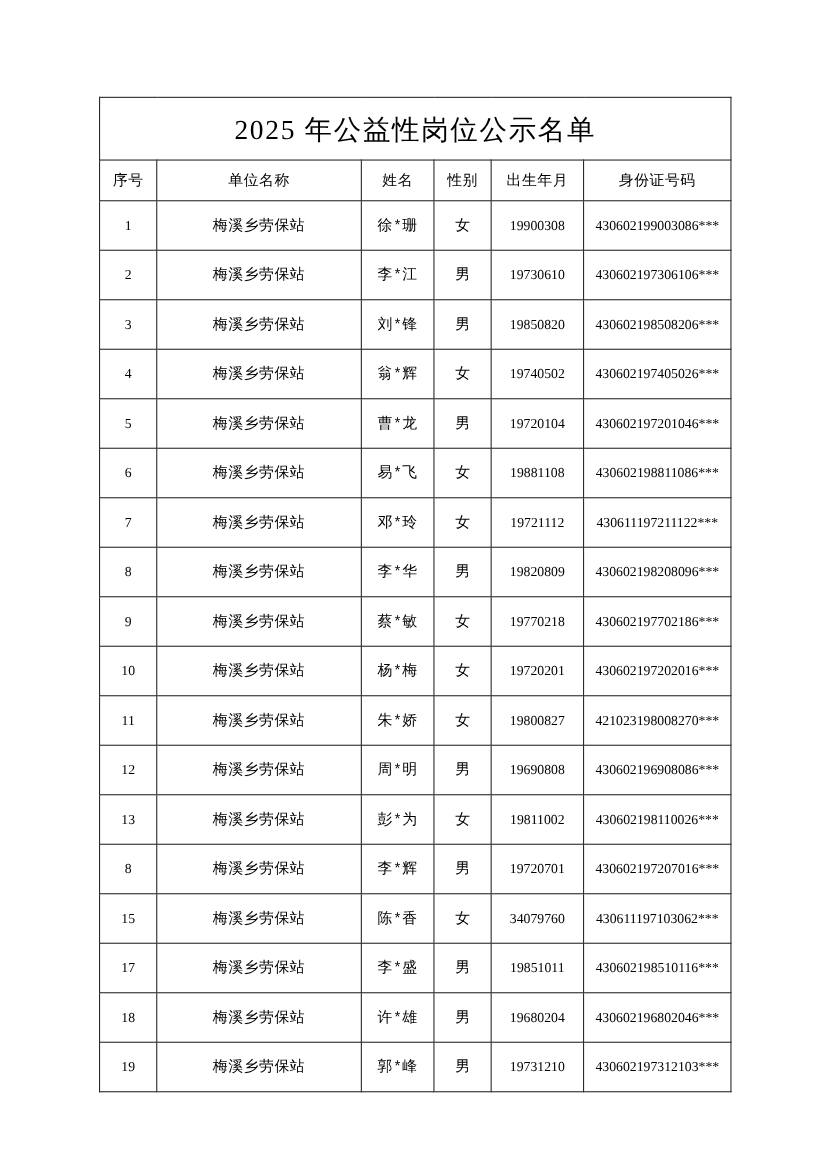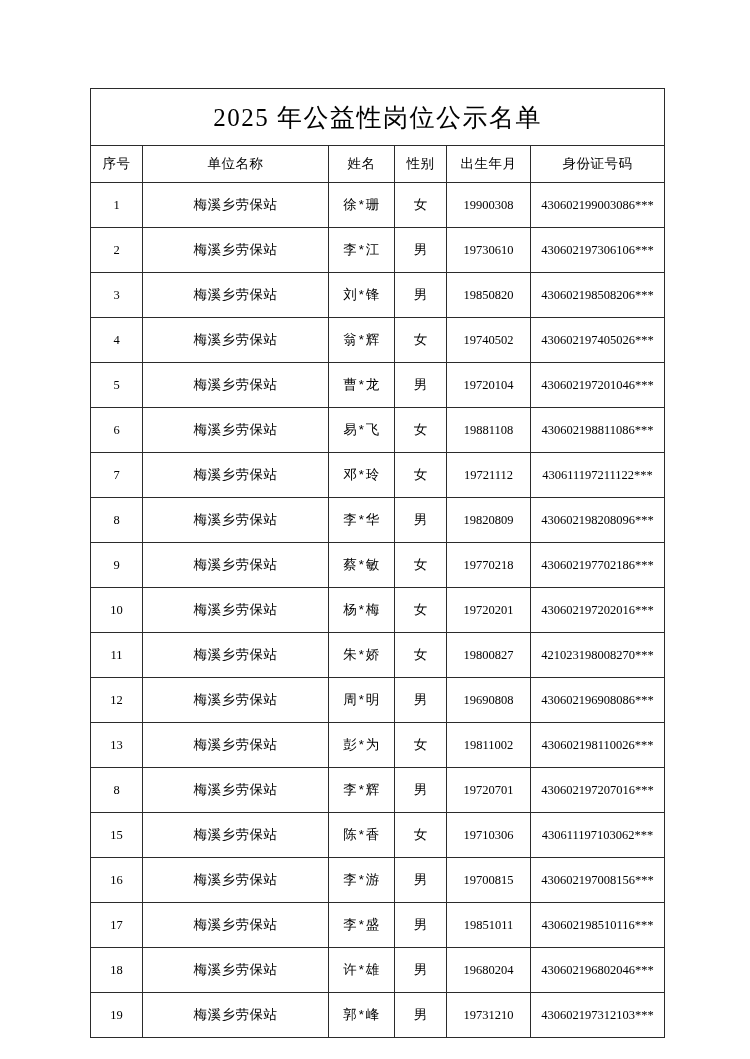--- a/index.html
+++ b/index.html
@@ -205,30 +205,22 @@
             <td class="body-cell name">李*辉</td>
             <td class="body-cell sex">男</td>
             <td class="body-cell num">19720701</td>
             <td class="body-cell num">430602197207016***</td>
           </tr>
           <tr>
             <td class="body-cell seq">15</td>
             <td class="body-cell unit">梅溪乡劳保站</td>
             <td class="body-cell name">陈*香</td>
             <td class="body-cell sex">女</td>
-            <td class="body-cell num">19710306</td>
+            <td class="body-cell num">34079760</td>
             <td class="body-cell num">430611197103062***</td>
-          </tr>
-          <tr>
-            <td class="body-cell seq">16</td>
-            <td class="body-cell unit">梅溪乡劳保站</td>
-            <td class="body-cell name">李*游</td>
-            <td class="body-cell sex">男</td>
-            <td class="body-cell num">19700815</td>
-            <td class="body-cell num">430602197008156***</td>
           </tr>
           <tr>
             <td class="body-cell seq">17</td>
             <td class="body-cell unit">梅溪乡劳保站</td>
             <td class="body-cell name">李*盛</td>
             <td class="body-cell sex">男</td>
             <td class="body-cell num">19851011</td>
             <td class="body-cell num">430602198510116***</td>
           </tr>
           <tr>

